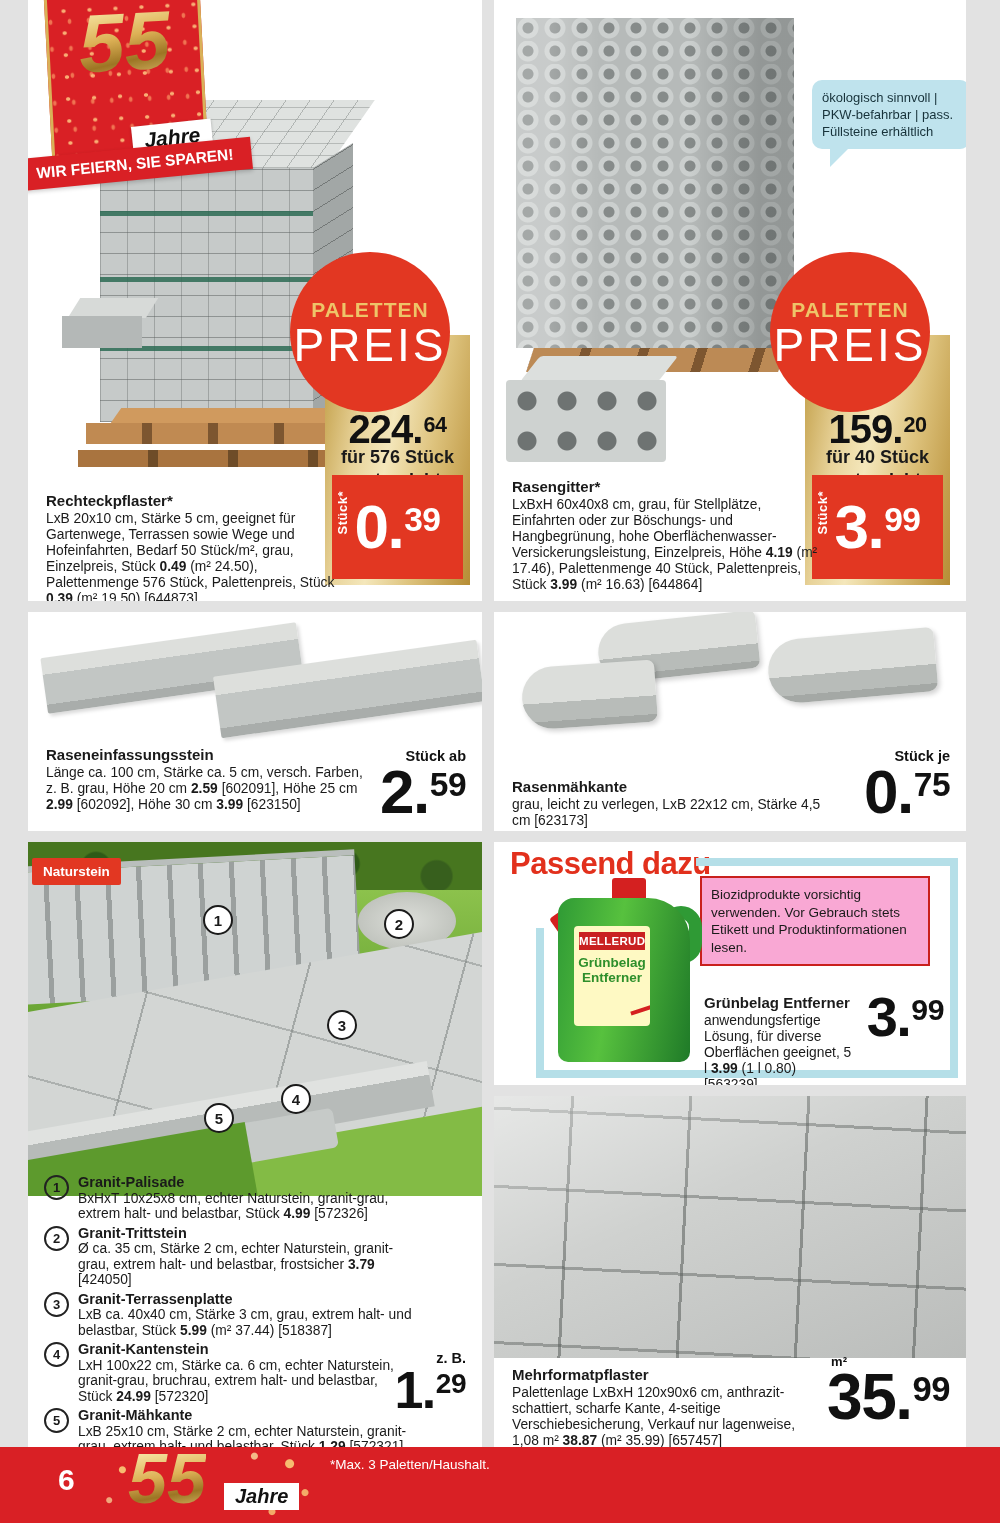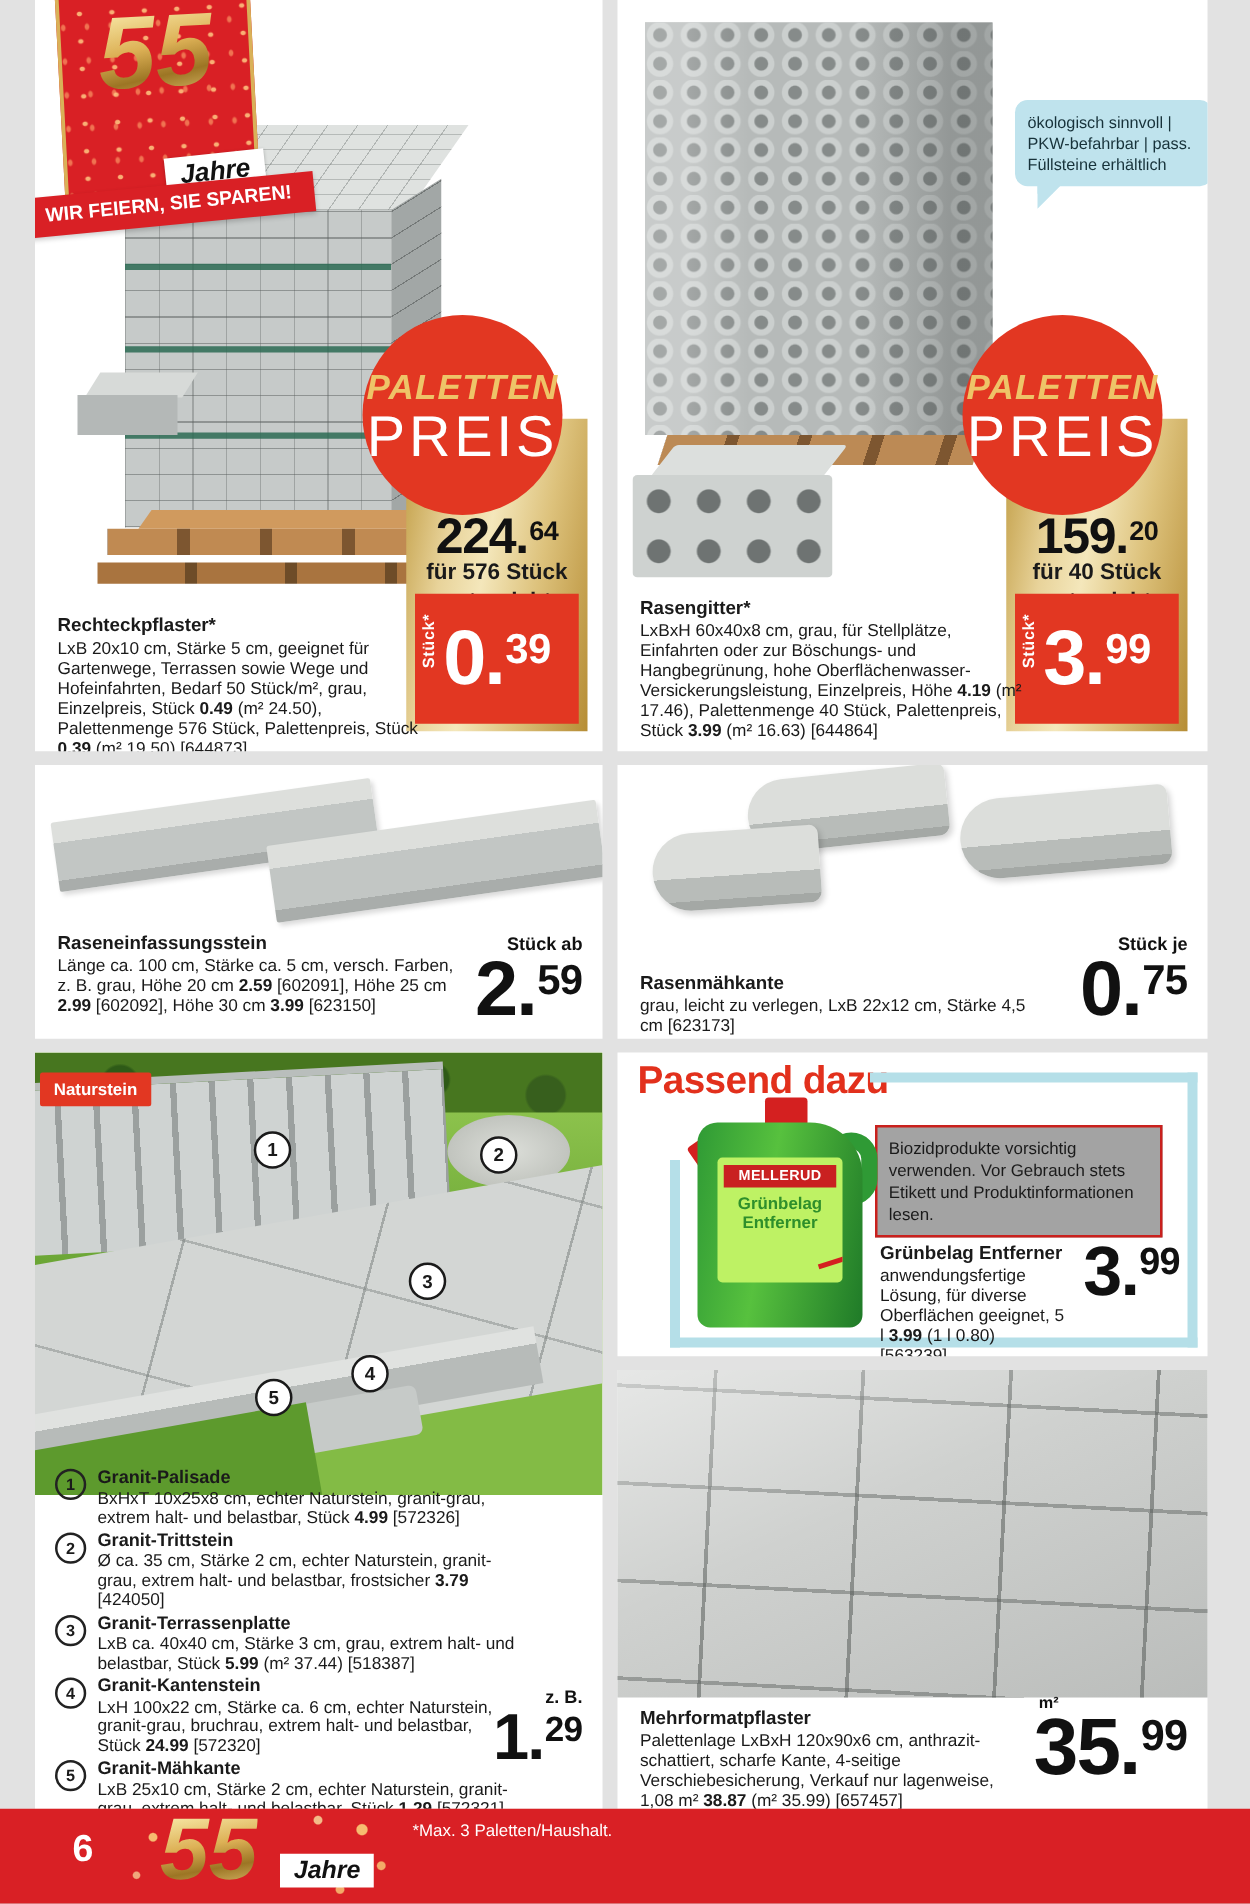--- a/index.html
+++ b/index.html
@@ -24,21 +24,21 @@
   .plabel{font-size:14.5px;font-weight:700;letter-spacing:0;text-align:right;margin-bottom:3px;color:#111;}
 
   
   .gold-panel{position:absolute;width:145px;height:250px;background:linear-gradient(100deg,#bf9a40 0%,#e8d39a 26%,#f4e7bb 44%,#ddc27c 68%,#b68d35 100%);}
   .pp-price{justify-content:center;--pi:40px;letter-spacing:-1px;margin-top:78px;}
   .pp-qty,.pp-eq{font-size:18px;font-weight:700;text-align:center;line-height:1.3;}
   .red-box{position:absolute;left:7px;right:7px;top:140px;bottom:6px;background:#e23722;display:flex;align-items:center;justify-content:center;}
   .red-box .price{--pi:62px;color:#fff;}
   .unit-rot{position:absolute;left:3px;top:50%;transform:translateY(50%) rotate(-90deg);transform-origin:top left;color:#fff;font-size:13px;font-weight:700;letter-spacing:.5px;}
   .badge-circle{position:absolute;width:160px;height:160px;border-radius:50%;background:#e23722;display:flex;flex-direction:column;align-items:center;justify-content:center;padding-top:2px;box-sizing:border-box;}
-  .badge-circle .b1{color:#eec468;font-size:28px;font-weight:700;letter-spacing:1px;font-style:italic;}
+  .badge-circle .b1{color:#eec468;font-size:21px;font-weight:700;letter-spacing:1px;}
   .badge-circle .b2{color:#fff;font-size:46px;font-weight:300;letter-spacing:3px;line-height:1;}
 
   
   .anniv{position:absolute;left:6px;top:-10px;width:230px;height:220px;z-index:5;}
   .anniv-box{position:absolute;left:14px;top:0;width:150px;height:166px;background:#d92025;border:3px solid #d9b158;transform:rotate(-3deg);
     background-image:radial-gradient(rgba(255,200,130,.85) 1.6px,transparent 2.6px),radial-gradient(rgba(255,170,110,.6) 1.3px,transparent 2.3px);
     background-size:26px 22px,19px 27px;background-position:3px 4px,12px 12px;}
   .anniv-55{position:absolute;left:0;top:8px;width:100%;text-align:center;font-size:82px;font-weight:700;font-style:italic;line-height:1;
     background:linear-gradient(170deg,#f8e9a8 12%,#ddb156 45%,#9c7524 68%,#e6c878 95%);-webkit-background-clip:text;background-clip:text;color:transparent;}
   .anniv-jahre{position:absolute;right:-8px;bottom:4px;background:#fff;color:#111;font-size:21px;font-weight:700;font-style:italic;padding:3px 12px;transform:rotate(-3deg);box-shadow:0 1px 3px rgba(0,0,0,.25);}
@@ -100,27 +100,27 @@
   .glist{position:absolute;left:16px;top:332px;width:372px;}
   .gitem{display:grid;grid-template-columns:34px 1fr;margin-bottom:3px;}
   .gnum{width:25px;height:25px;border-radius:50%;border:2px solid #222;box-sizing:border-box;display:flex;align-items:center;justify-content:center;font-size:13px;font-weight:700;margin-top:1px;}
   .gname{font-size:14.5px;font-weight:700;line-height:1.15;margin:0;}
   .gdesc{font-size:13.8px;line-height:1.12;margin:0;}
   .gdesc b{font-weight:700;}
 
   
   .pd-head{position:absolute;left:16px;top:4px;font-size:31px;font-weight:700;color:#e2301c;letter-spacing:-.5px;}
   .bluebar{position:absolute;background:#b5dfe8;}
-  .warnbox{position:absolute;left:206px;top:34px;width:208px;border:2px solid #c9201d;padding:8px 9px;font-size:13.5px;line-height:1.3;background:#a3a3a3;z-index:2;margin-top:24px;}
+  .warnbox{position:absolute;left:206px;top:34px;width:208px;border:2px solid #c9201d;padding:8px 9px;font-size:13.5px;line-height:1.3;background:#f9a8d4;z-index:2;}
   .jug{position:absolute;left:56px;top:36px;width:156px;height:188px;z-index:2;}
   .jug-capmain{position:absolute;left:62px;top:0;width:34px;height:24px;background:#d42020;border-radius:3px;}
   .jug-capspout{position:absolute;left:2px;top:30px;width:32px;height:20px;background:#d42020;border-radius:3px;transform:rotate(-35deg);}
   .jug-handle{position:absolute;right:4px;top:28px;width:42px;height:58px;border:13px solid #2f9a35;border-radius:22px;box-sizing:border-box;}
   .jug-body{position:absolute;left:8px;top:20px;width:132px;height:164px;background:linear-gradient(100deg,#2f9a35,#57c13e 42%,#1f7a28);border-radius:16px 42px 10px 10px;}
-  .jug-label{position:absolute;left:24px;top:48px;width:100px;height:100px;background:#bef264;border-radius:4px;overflow:hidden;z-index:2;}
+  .jug-label{position:absolute;left:24px;top:48px;width:76px;height:100px;background:#fef9c3;border-radius:4px;overflow:hidden;z-index:2;}
   .jl-brand{background:#c92121;color:#fff;font-weight:700;font-size:11.5px;text-align:center;padding:3px 0;margin:6px 5px 5px;letter-spacing:.3px;}
   .jl-line{color:#2e8f2b;font-weight:700;font-size:13.5px;text-align:center;line-height:1.12;}
   .jl-flash{position:absolute;right:-16px;bottom:16px;background:#d42020;color:#ffe94a;font-size:8px;font-weight:700;padding:2px 18px;transform:rotate(-18deg);}
   .gp-text{position:absolute;left:210px;top:152px;width:148px;}
   .gp-price{position:absolute;right:22px;top:152px;--pi:56px;}
 
   
   .mf-photo{left:0;top:0;width:472px;height:262px;overflow:hidden;}
   .mf-pavers{position:absolute;left:-30px;top:-24px;width:560px;height:330px;transform:rotate(-4deg);
     background-color:#cfd1cf;

